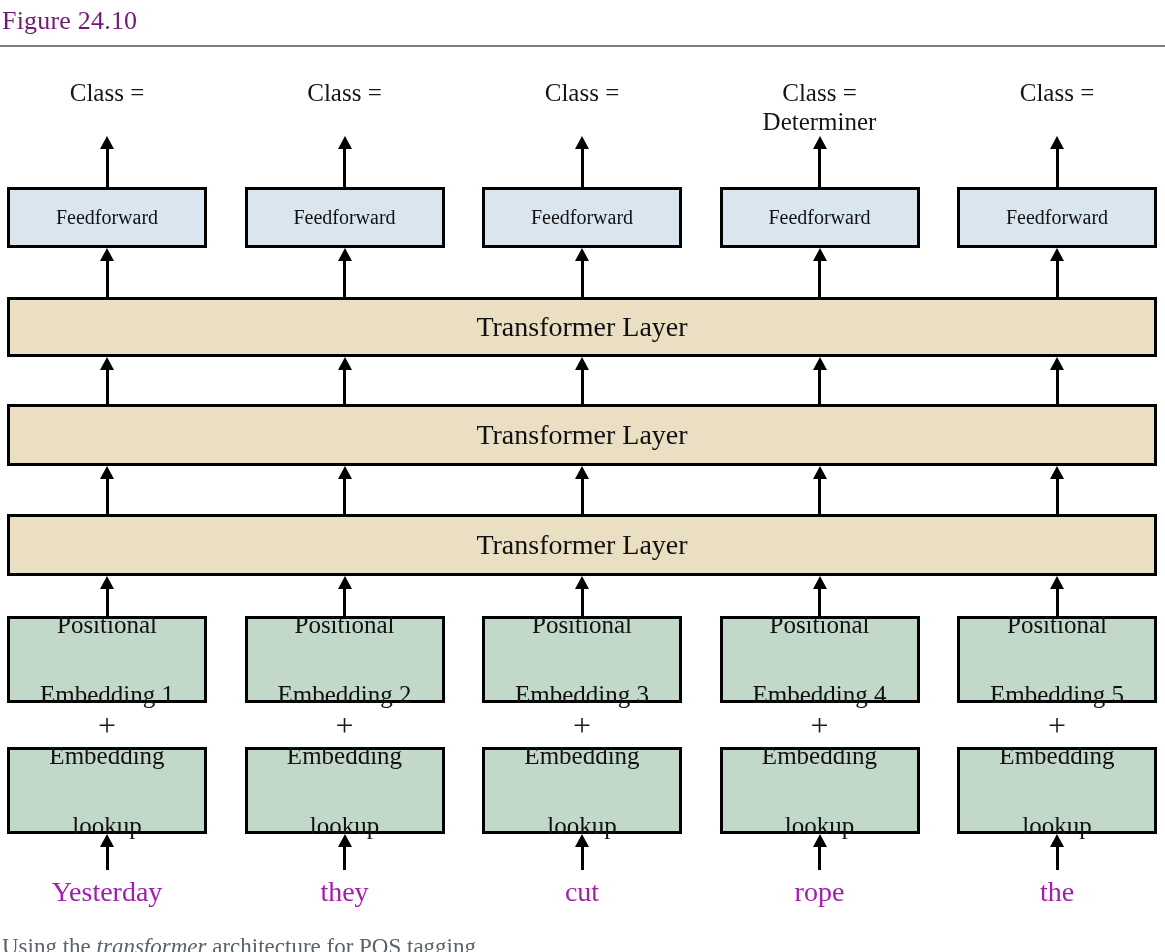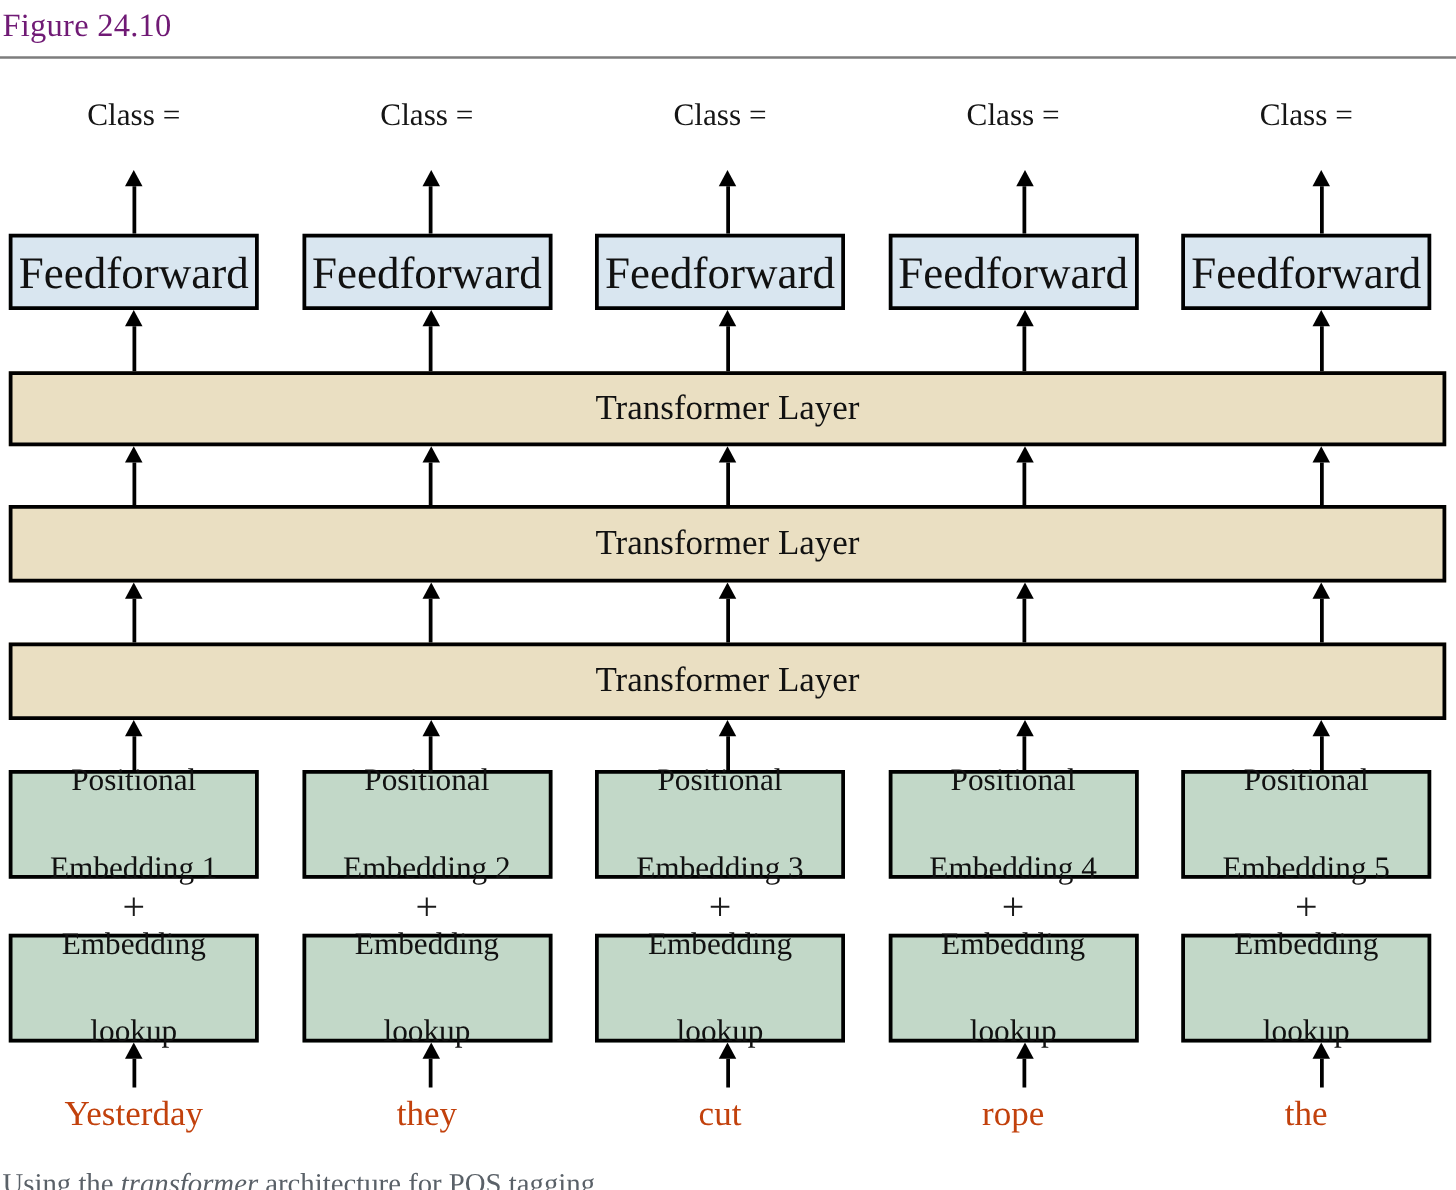--- a/index.html
+++ b/index.html
@@ -24,21 +24,21 @@
     border:none;
     border-top:2px solid var(--rule-color);
     margin-top:9px;
     width:100%;
   }
 
   
   .cols{
     display:flex;
     justify-content:space-between;
-    padding:0 20px 0 7px;
+    padding:0 8px 0 7px;
     width:100%;
   }
   .cols > *{width:200px;flex:0 0 200px;}
 
   
   .class-row{margin-top:31px;height:58px;}
   .class-cell{
     text-align:center;
     font-size:25px;
     line-height:29px;
@@ -68,21 +68,21 @@
   
   .box{
     border:3px solid var(--border-color);
     display:flex;
     flex-direction:column;
     align-items:center;
     justify-content:center;
     text-align:center;
   }
   .ff-row{height:61px;}
-  .ff-box{background:var(--feedforward-fill);height:61px;font-size:36px;}
+  .ff-box{background:var(--feedforward-fill);height:61px;font-size:20px;}
 
   .tl-box{
     background:var(--transformer-fill);
     margin:0 8px 0 7px;
     font-size:28px;
   }
   .tl-1{height:60px;}
   .tl-2{height:62px;}
   .tl-3{height:62px;}
 
@@ -101,21 +101,21 @@
     font-weight:400;
     color:#1a1a1a;
     line-height:44px;
   }
   .el-row{height:87px;}
 
   .word-row{height:42px;}
   .word-cell{
     text-align:center;
     font-size:28px;
-    color:#c2410c;
+    color:#a21caf;
   }
 
   .caption{
     margin-top:16px;
     padding-left:2px;
     font-size:23px;
     color:var(--caption-color);
     white-space:nowrap;
   }
   .caption .it{font-style:italic;}
@@ -131,20 +131,21 @@
       <div>Class =</div>
     </div>
   <div class="class-cell">
       <div>Class =</div>
     </div>
   <div class="class-cell">
       <div>Class =</div>
     </div>
   <div class="class-cell">
       <div>Class =</div>
+      <div>Determiner</div>
     </div>
   <div class="class-cell">
       <div>Class =</div>
     </div>
 </div>
 
 <div class="arrow-row arr-class">
   <div class="arrow-cell">
       <div class="up-arrow">
         <div class="head"></div>

